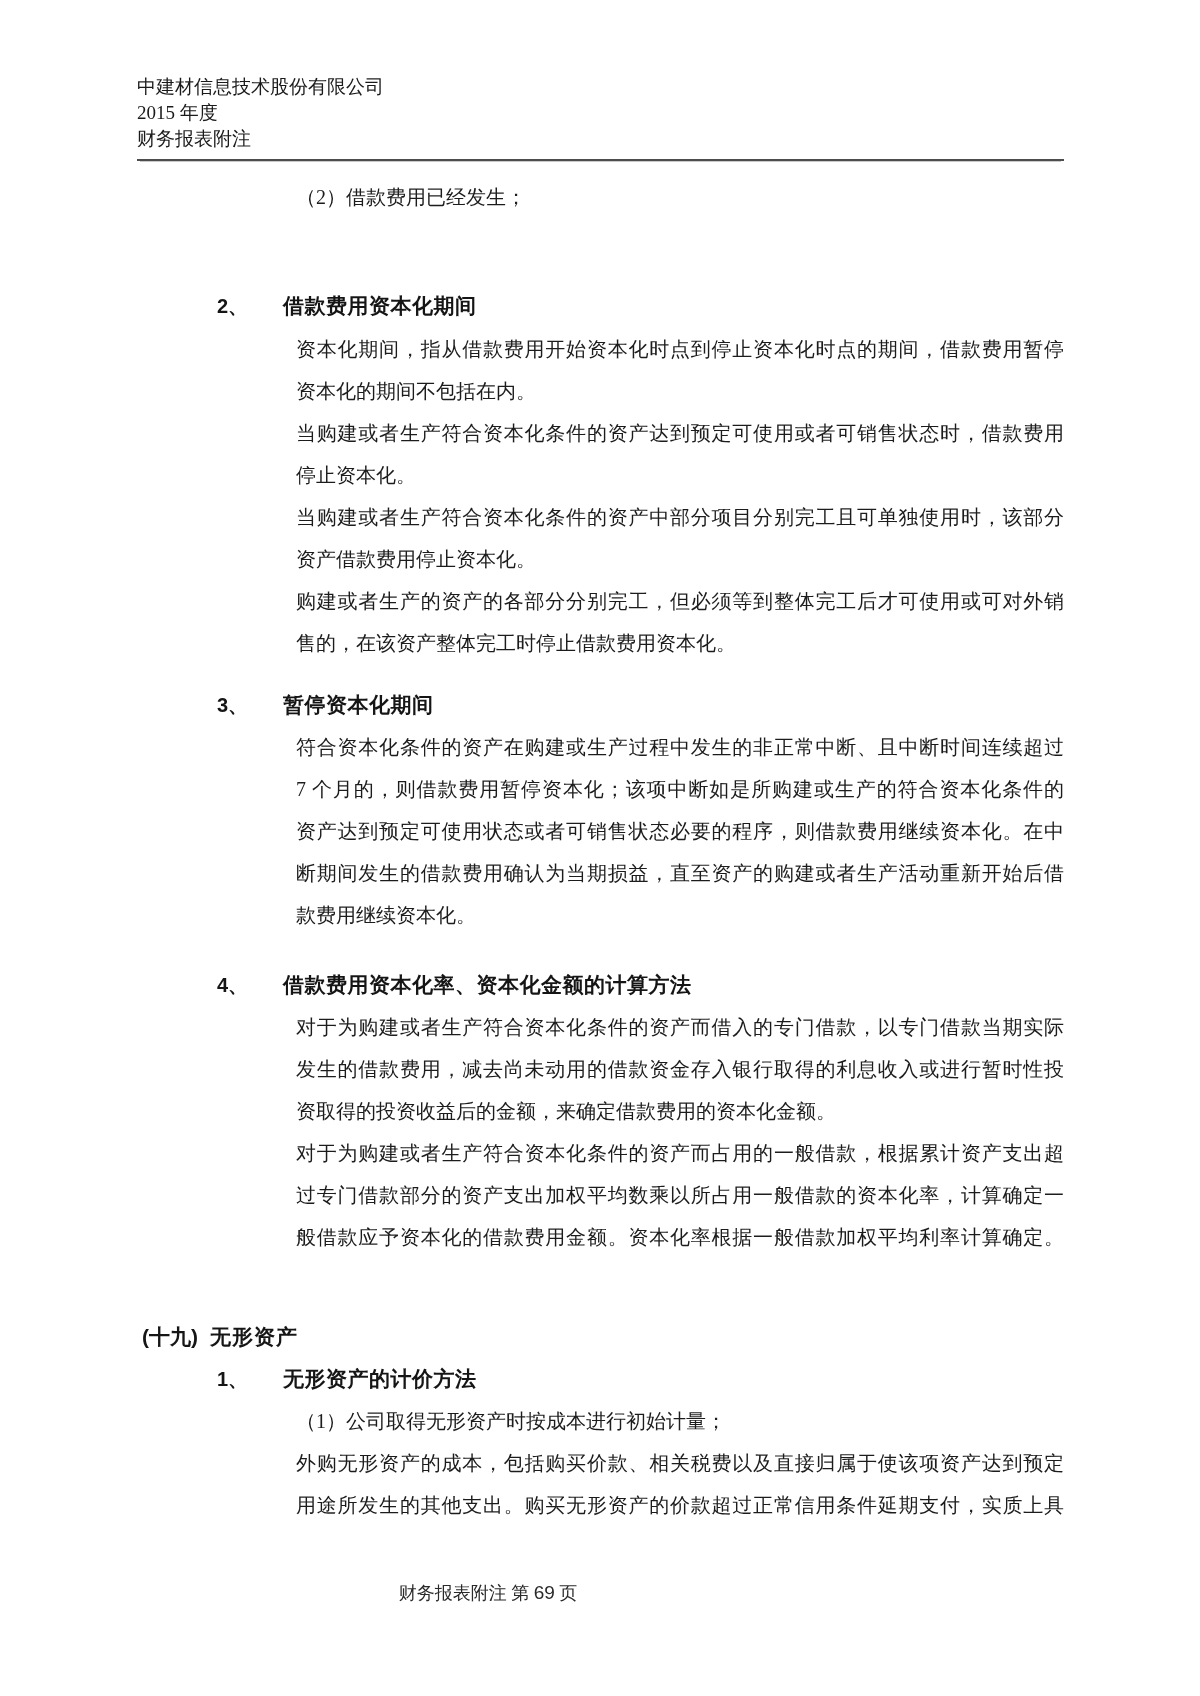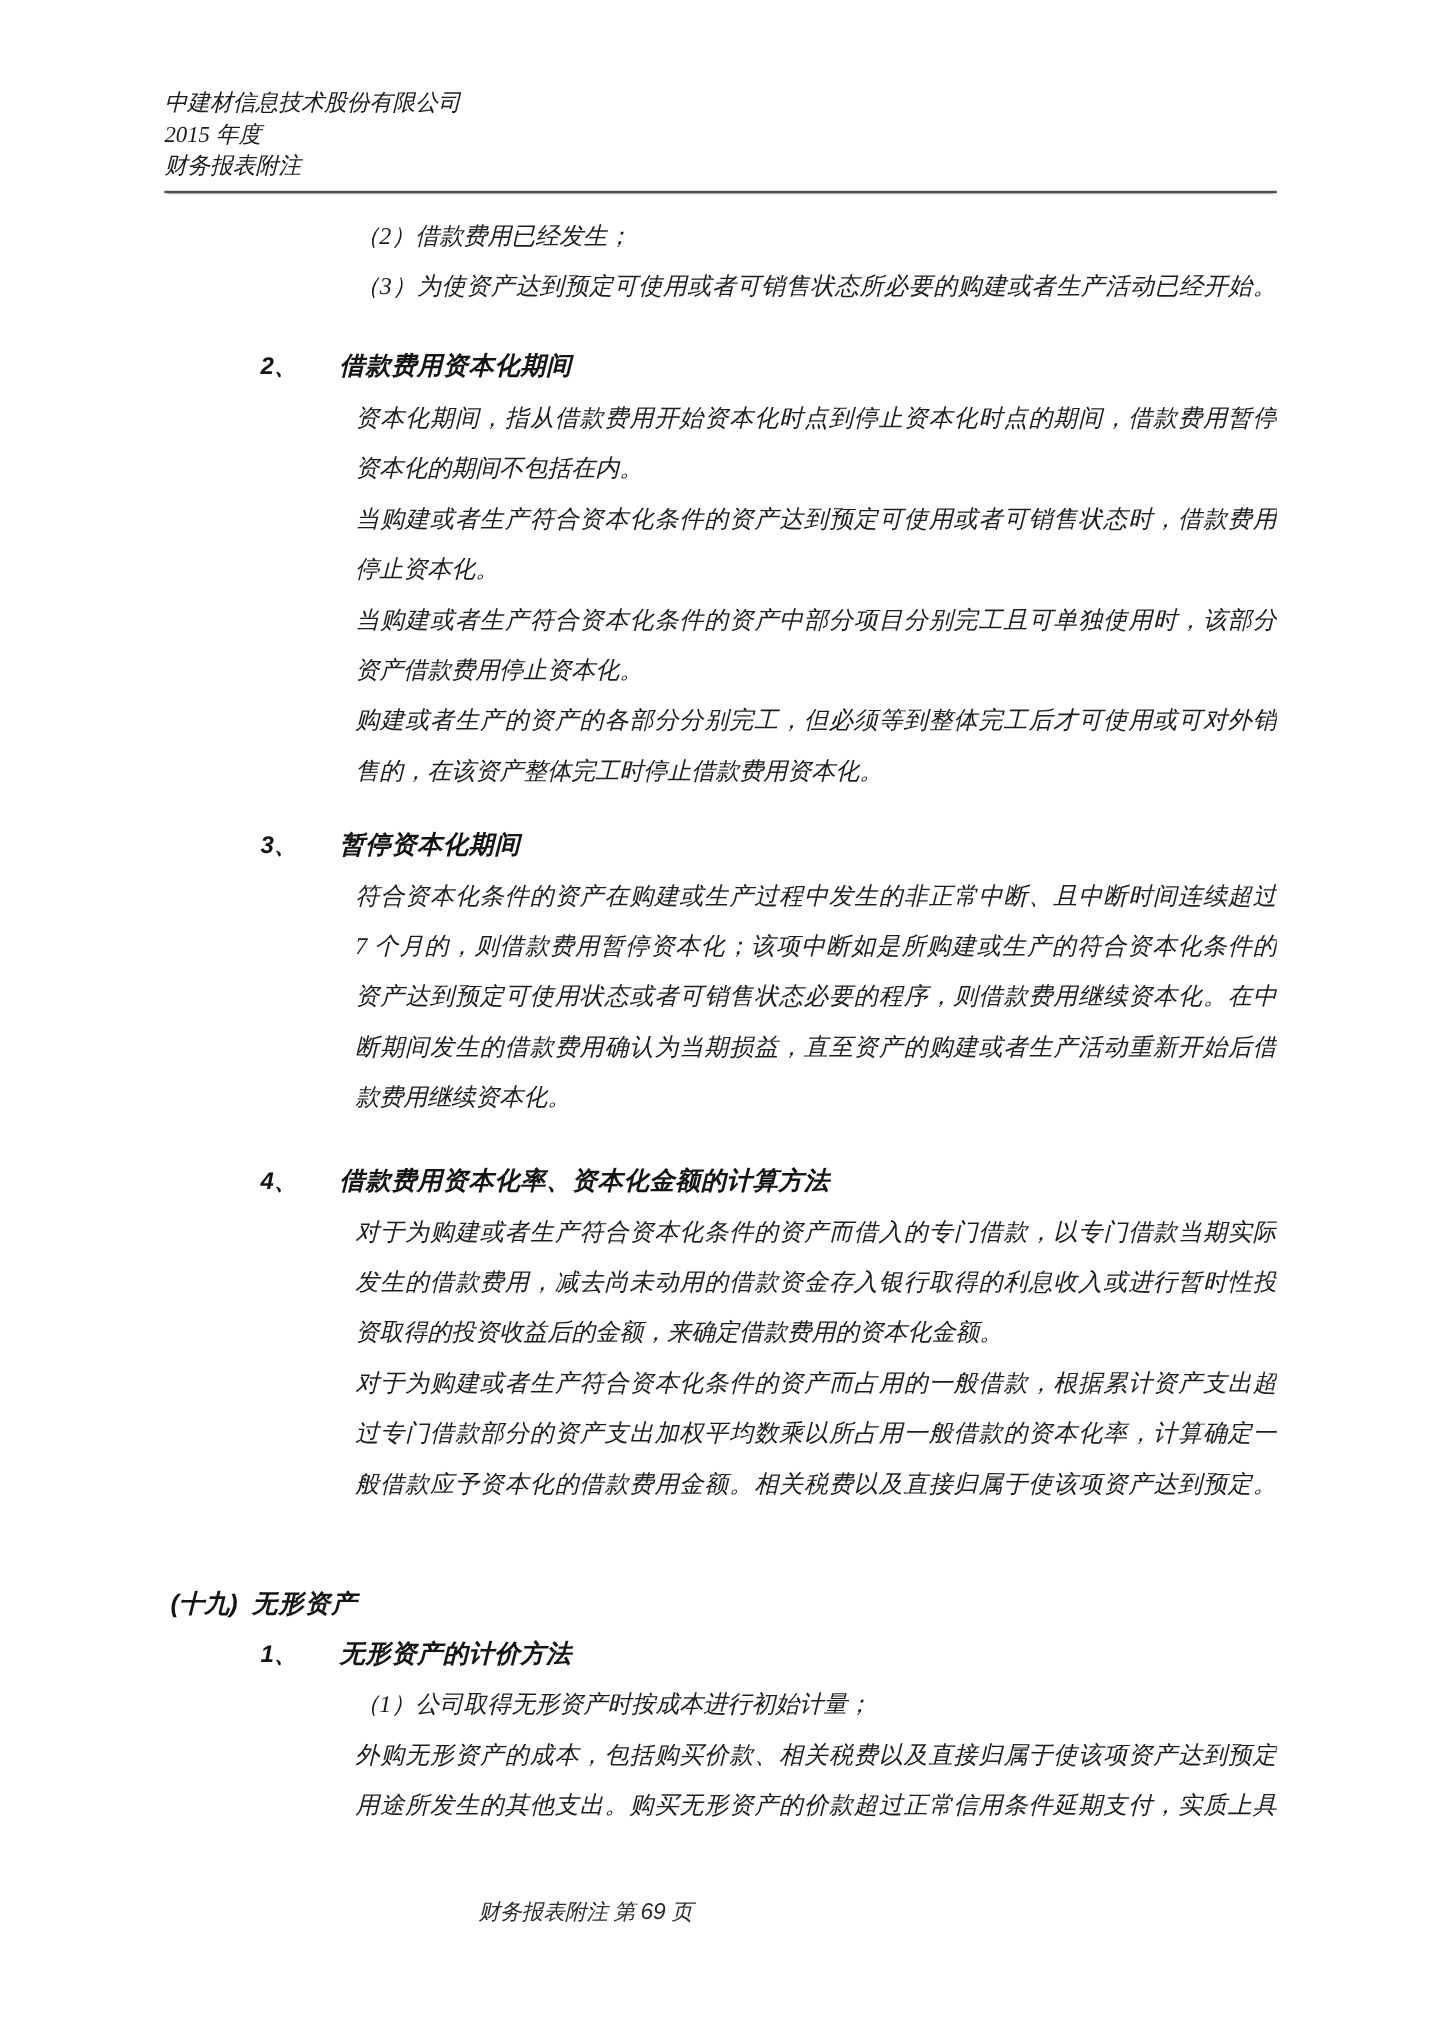--- a/index.html
+++ b/index.html
@@ -1,15 +1,15 @@
 <!DOCTYPE html>
 <html><head>
 <meta charset="utf-8">
 <style>
-  * { margin: 0; padding: 0; box-sizing: border-box; font-style: italic; }
+  * { margin: 0; padding: 0; box-sizing: border-box; }
   html, body { background: #ffffff; }
   .page {
     position: relative;
     width: 1200px;
     height: 1696px;
     background: #ffffff;
     font-family: "Liberation Serif", "DejaVu Serif", serif;
     color: #1d1d1d;
     overflow: hidden;
   }
@@ -83,23 +83,20 @@
   <div class="header">
     <div>中建材信息技术股份有限公司</div>
     <div>2015 年度</div>
     <div>财务报表附注</div>
   </div>
 
   <div class="doc-body">
       <div class="para" style="top: 176px;">
         <div class="line">（2）借款费用已经发生；</div>
       </div>
-      <div class="para" style="top: 218px;">
-        <div class="line jl">（3）为使资产达到预定可使用或者可销售状态所必要的购建或者生产活动已经开始。</div>
-      </div>
       <div class="section" style="top: 285px;">
         <span class="num">2、</span>
         <span class="title">借款费用资本化期间</span>
       </div>
       <div class="para" style="top: 328px;">
         <div class="line jl">资本化期间，指从借款费用开始资本化时点到停止资本化时点的期间，借款费用暂停</div>
         <div class="line">资本化的期间不包括在内。</div>
         <div class="line jl">当购建或者生产符合资本化条件的资产达到预定可使用或者可销售状态时，借款费用</div>
         <div class="line">停止资本化。</div>
         <div class="line jl">当购建或者生产符合资本化条件的资产中部分项目分别完工且可单独使用时，该部分</div>
@@ -121,21 +118,21 @@
       <div class="section" style="top: 964px;">
         <span class="num">4、</span>
         <span class="title">借款费用资本化率、资本化金额的计算方法</span>
       </div>
       <div class="para" style="top: 1006px;">
         <div class="line jl">对于为购建或者生产符合资本化条件的资产而借入的专门借款，以专门借款当期实际</div>
         <div class="line jl">发生的借款费用，减去尚未动用的借款资金存入银行取得的利息收入或进行暂时性投</div>
         <div class="line">资取得的投资收益后的金额，来确定借款费用的资本化金额。</div>
         <div class="line jl">对于为购建或者生产符合资本化条件的资产而占用的一般借款，根据累计资产支出超</div>
         <div class="line jl">过专门借款部分的资产支出加权平均数乘以所占用一般借款的资本化率，计算确定一</div>
-        <div class="line jl">般借款应予资本化的借款费用金额。相关税费以及直接归属于使该项资产达到预定。</div>
+        <div class="line jl">般借款应予资本化的借款费用金额。资本化率根据一般借款加权平均利率计算确定。</div>
       </div>
       <div class="chapter" style="top: 1316px; text-align: right;">
         <span class="num">(十九)</span>
         <span class="title">无形资产</span>
       </div>
       <div class="section" style="top: 1358px;">
         <span class="num">1、</span>
         <span class="title">无形资产的计价方法</span>
       </div>
       <div class="para" style="top: 1400px;">

